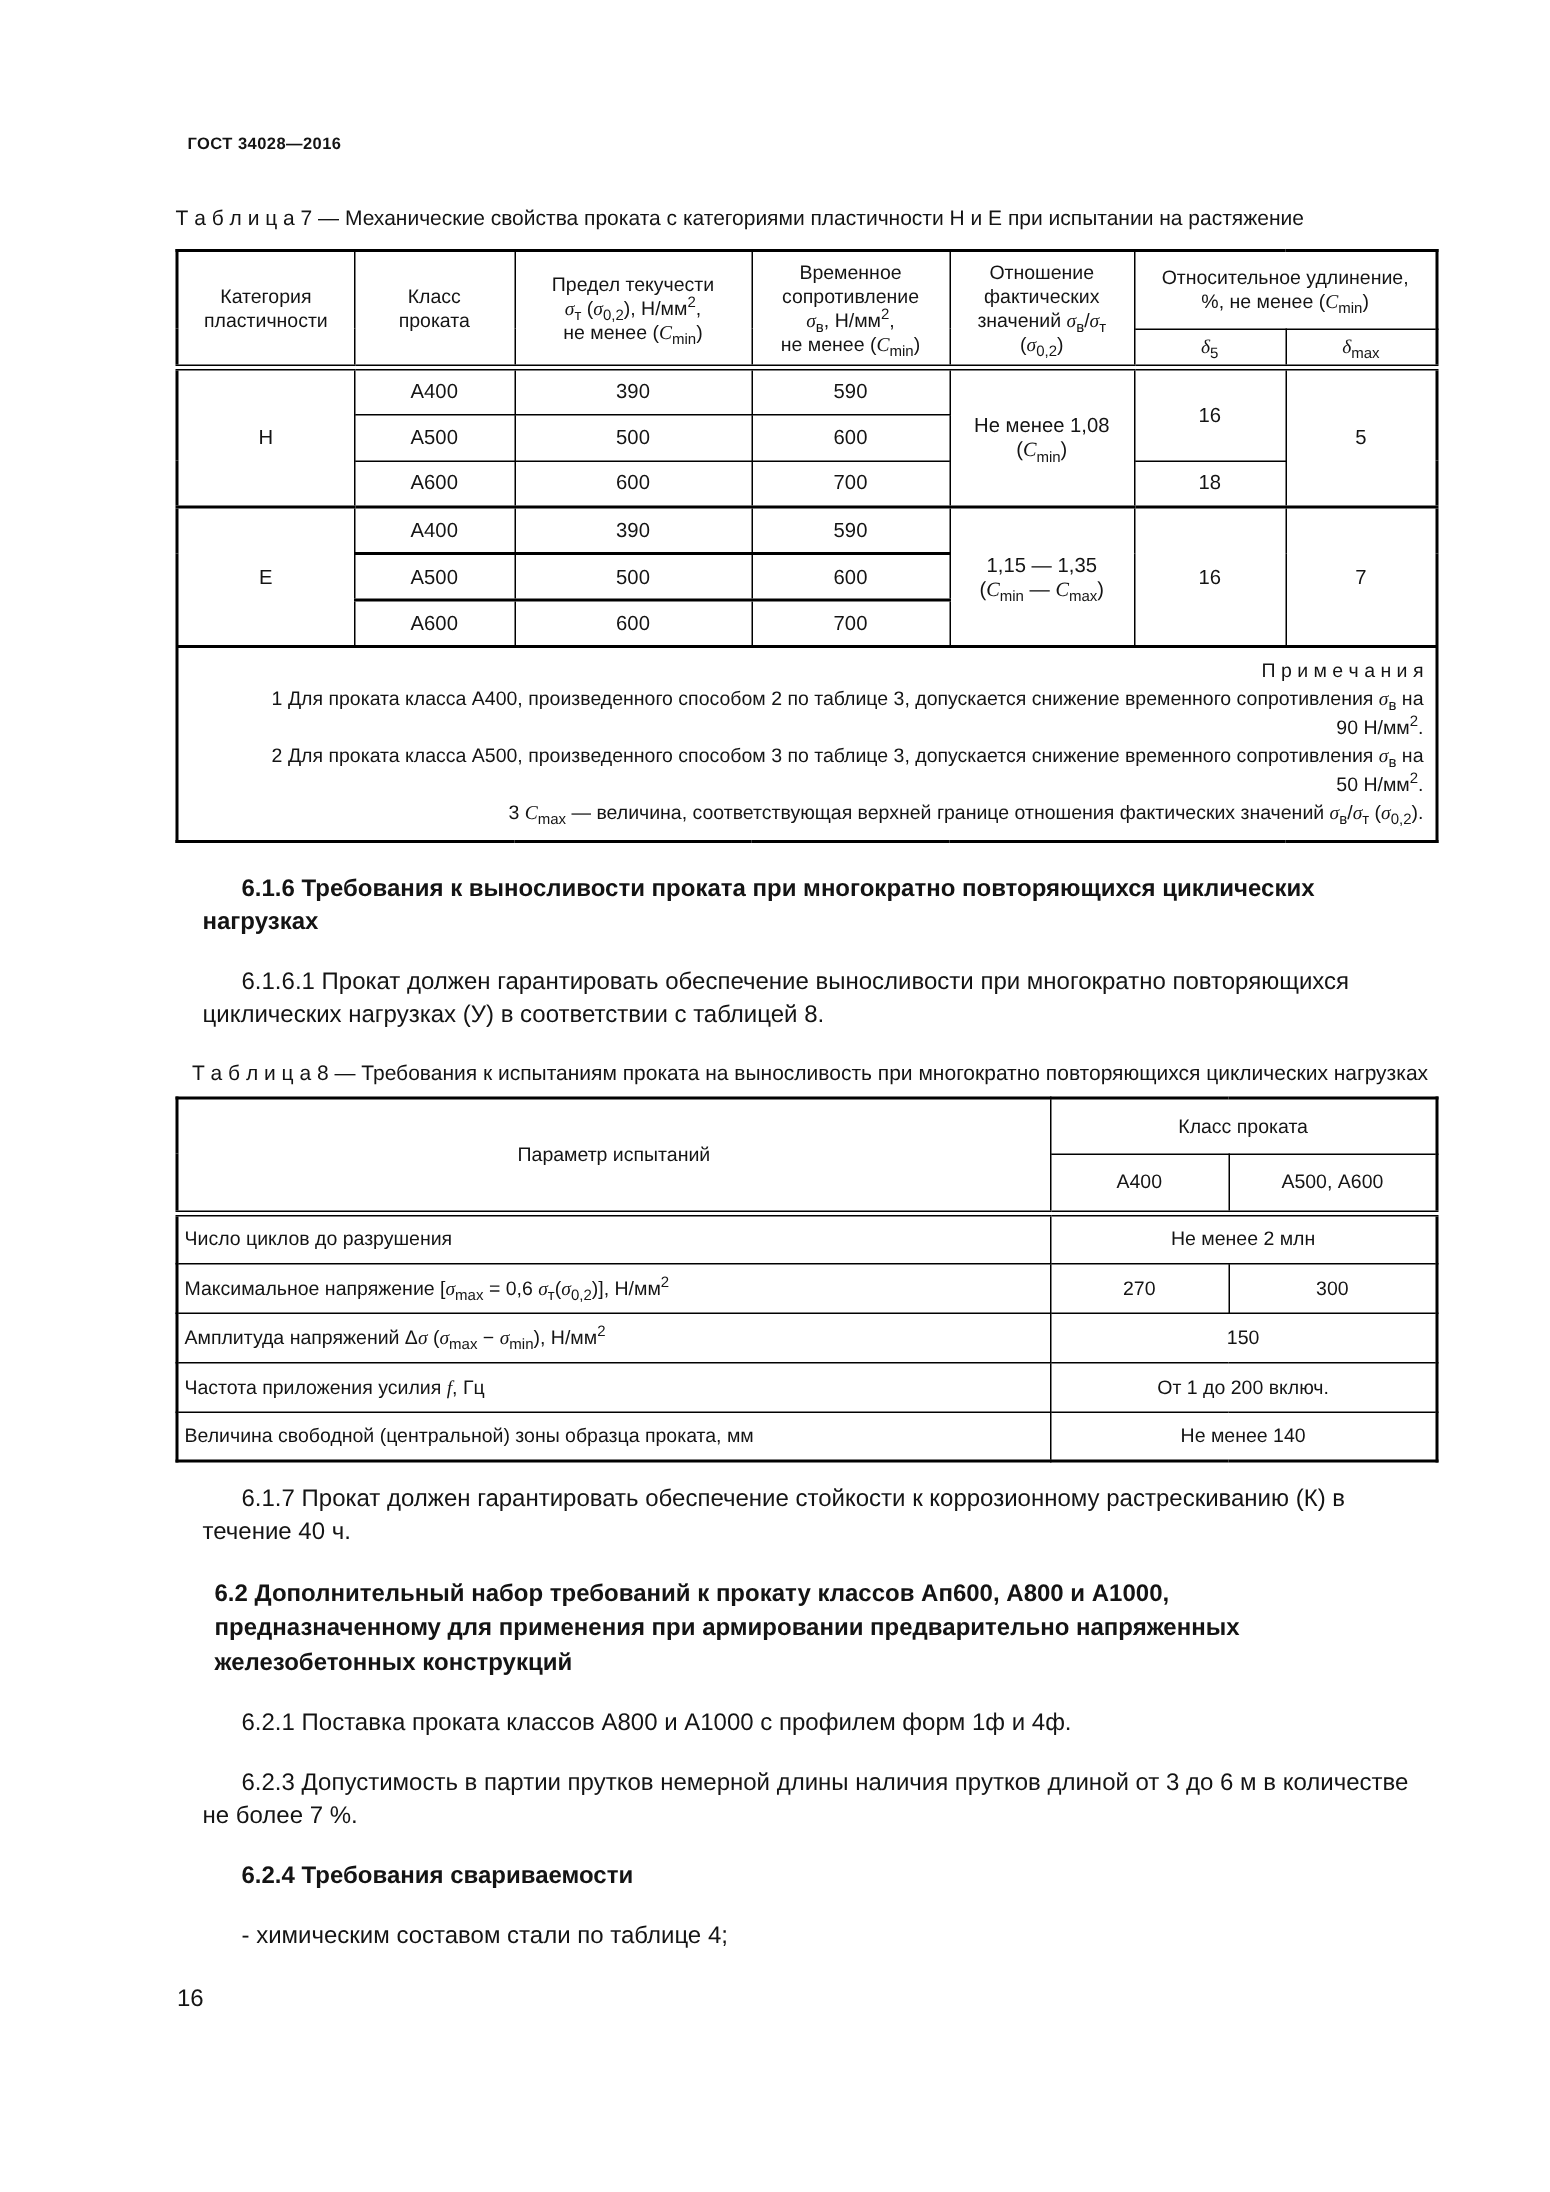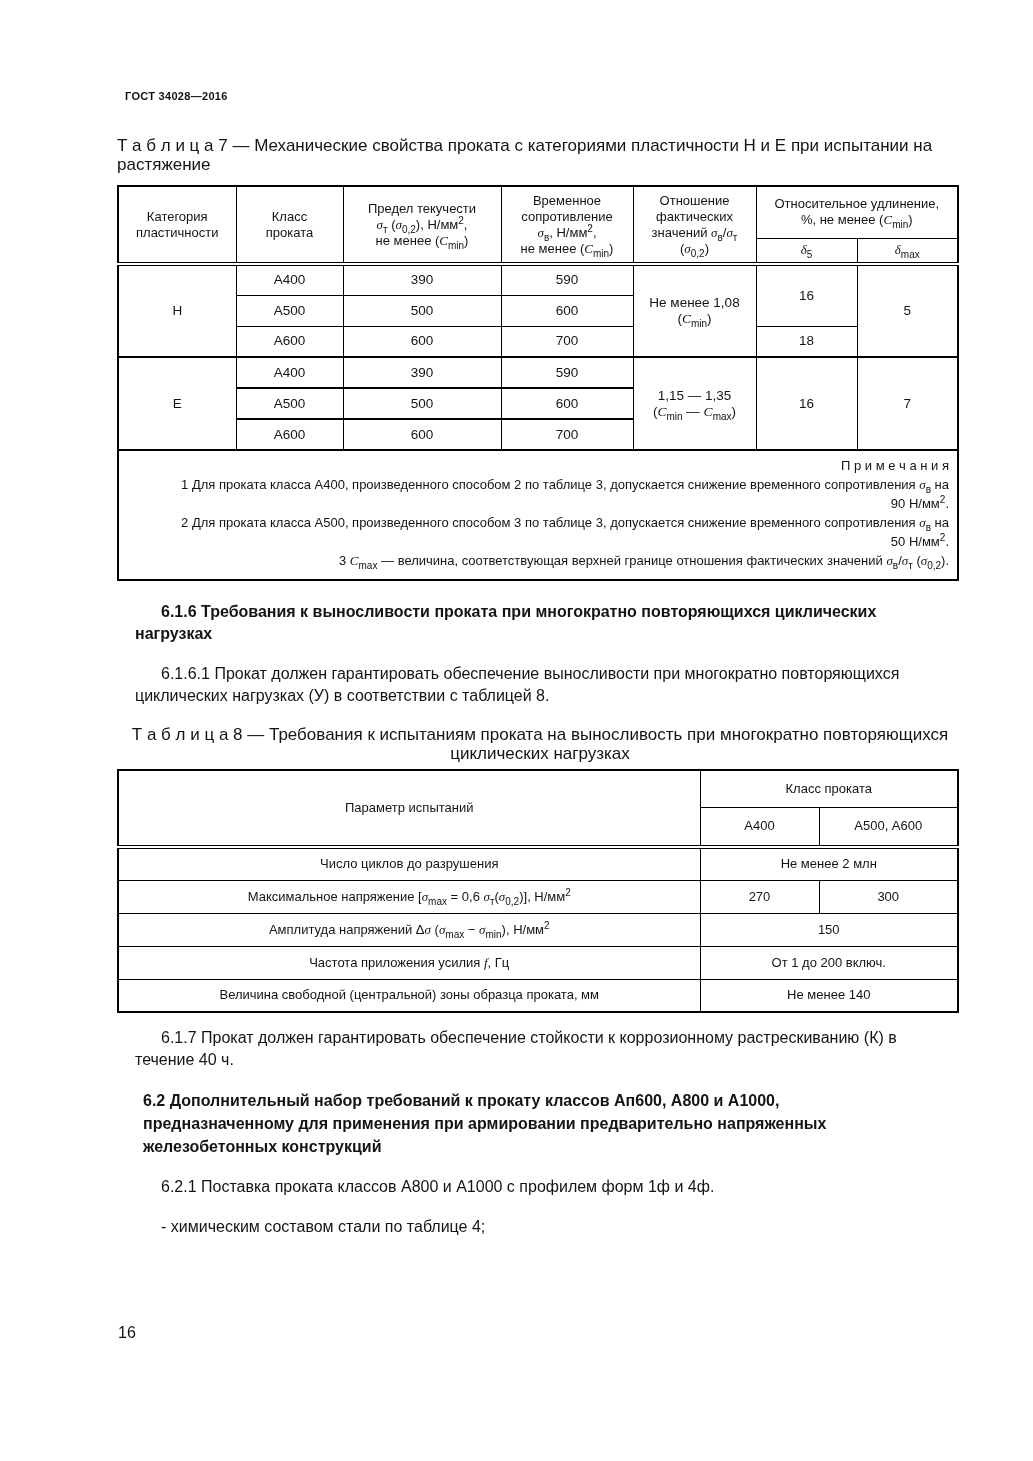--- a/index.html
+++ b/index.html
@@ -6,21 +6,21 @@
   body {
     width:1033px; height:1461px; position:relative;
     background:#ffffff; color:#141414;
     font-family:"Liberation Sans", sans-serif;
     overflow:hidden;
   }
   .content { position:absolute; left:117px; top:90px; width:846px; }
 
   .doc-header { font-weight:bold; font-size:11px; letter-spacing:0.3px; margin-left:8px; }
 
-  .tcaption { font-size:17px; line-height:19px; }
+  .tcaption { font-size:14px; line-height:19px; }
   .tcaption7 { margin-top:34px; margin-bottom:11px; }
   .tcaption8 { margin-top:15px; margin-bottom:6px;text-align:center; }
 
   table { width:840px; border-collapse:collapse; table-layout:fixed; border:2px solid #000; }
   th,td {
     border:1px solid #000; text-align:center; vertical-align:middle;
     font-weight:normal; font-size:13px; line-height:16px; padding:2px 4px;
     box-sizing:border-box;
   }
   sub,sup { font-size:10px; line-height:0; }
@@ -37,21 +37,21 @@
   .t7 .notes {
     text-align:right; border-top:2px solid #000;
     font-size:13px; line-height:19px; padding:5px 8px 9px 8px;
   }
   .notes-title { text-indent:24px; }
   .note { text-indent:44px; }
 
   .t8 thead tr:first-child { height:37px; }
   .t8 thead tr:last-child  { height:40px; }
   .t8 tbody tr { height:33px; }
-  .t8 .param { text-align:center; }
+  .t8 .param { text-align:left; }
 
   p { margin:18px; font-size:16px; line-height:22px; text-indent:26px; }
   .b { font-weight:bold; }
   .h616 { margin-top:20px; }
   .p617 { margin-top:14px; }
   .h62 { margin-top:8px; margin-left:26px; text-indent:0; max-width:724px; line-height:23px; }
   .p621 { margin-top:4px; }
   .pageno { position:absolute; left:118px; top:1324px; font-size:16px; }
 </style>
 </head>
@@ -184,17 +184,19 @@
       <tr>
         <td class="param">Величина свободной (центральной) зоны образца проката, мм</td>
         <td colspan="2">Не менее 140</td>
       </tr>
     </tbody>
   </table>
 
   <p class="p617">6.1.7 Прокат должен гарантировать обеспечение стойкости к коррозионному растрескиванию (К) в течение 40 ч.</p>
   <p class="b h62">6.2 Дополнительный набор требований к прокату классов Ап600, А800 и А1000, предназначенному для применения при армировании предварительно напряженных железобетонных конструкций</p>
   <p class="p621">6.2.1 Поставка проката классов А800 и А1000 с профилем форм 1ф и 4ф.</p>
+  <p>6.2.3 Допустимость в партии прутков немерной длины наличия прутков длиной от 3 до 6 м в ко­личестве не более 7 %.</p>
+  <p class="b">6.2.4 Требования свариваемости</p>
   <p>- химическим составом стали по таблице 4;</p>
 
 </div>
 
 <div class="pageno">16</div>
 
 </body></html>

